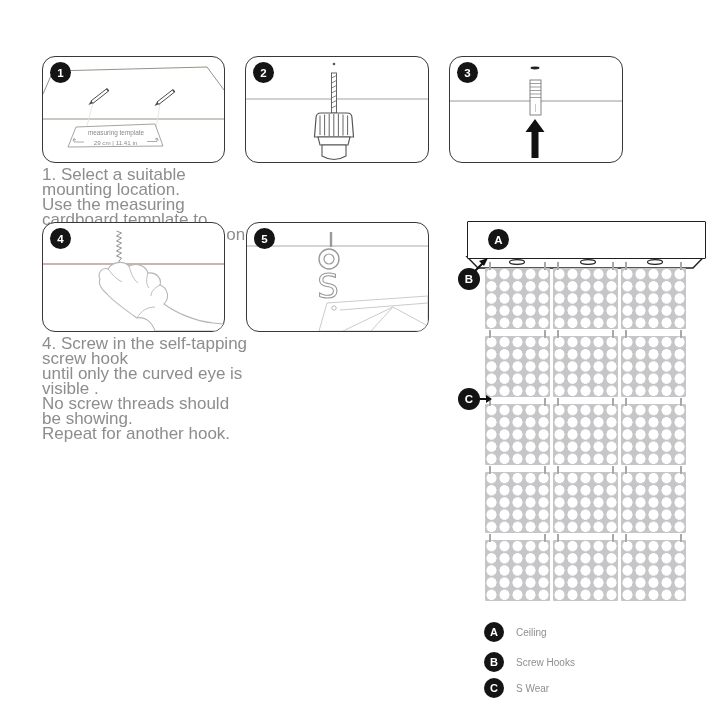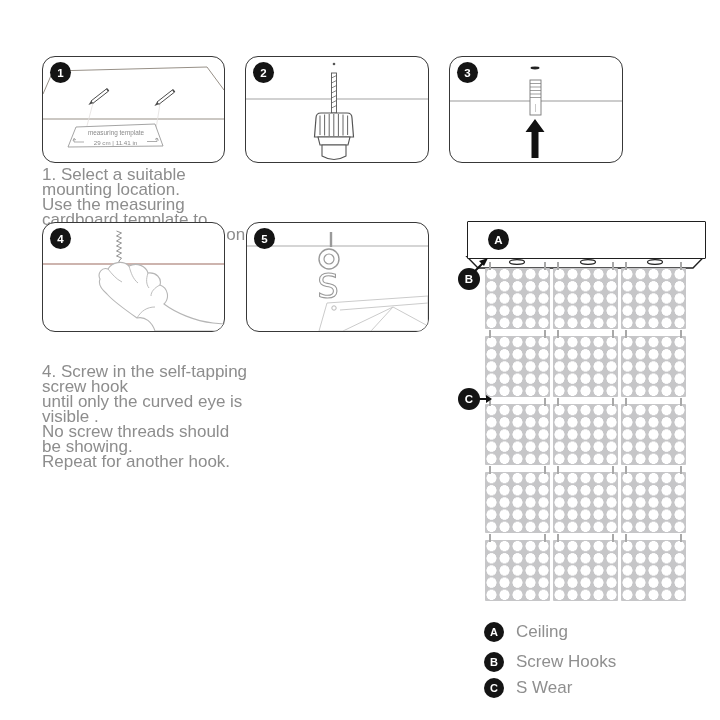--- a/index.html
+++ b/index.html
@@ -20,21 +20,21 @@
   .panel::before,.panel::after{content:"";position:absolute;top:-6px;width:2px;height:8px;background:#a9a9a9;}
   .panel::before{left:4px;}
   .panel::after{right:4px;}
   .diagram-badge{position:absolute;width:22px;height:22px;border-radius:50%;background:#141414;color:#fff;
                  display:flex;align-items:center;justify-content:center;font-size:11.5px;font-weight:bold;z-index:4;}
   .arrow-svg{position:absolute;z-index:4;}
   
   .legend-row{position:absolute;left:484px;display:flex;align-items:center;}
   .legend-badge{width:20px;height:20px;border-radius:50%;background:#141414;color:#fff;flex:0 0 auto;
                 display:flex;align-items:center;justify-content:center;font-size:11px;font-weight:bold;}
-  .legend-label{margin-left:12px;font-size:17px;color:#8f8f8f;}
+  .legend-label{margin-left:12px;font-size:10px;color:#8f8f8f;}
 </style>
 </head>
 <body>
 
 <div id="stage">
 
   <div class="card" style="left:42px;top:56px;width:181px;height:105px;">
     <svg width="181" height="105" viewBox="0 0 181 105">
       <g stroke="#979087" stroke-width="1" fill="none">
         <path d="M10,14 L164,10"></path>
@@ -145,21 +145,21 @@
           <path d="M65,46 C69,51 73,56 79,59"></path>
           <path d="M86,43 C88,50 90,56 95,60"></path>
           <path d="M105,50 C103,56 103,61 106,65"></path>
           <path d="M117,62 C111,65 108,69 108,73"></path>
           <path d="M94,95 C98,88 104,84 112,84"></path>
         </g>
       </g>
     </svg>
     <div class="badge">4</div>
   </div>
-  <div class="caption" style="left:42px;top:336px;width:210px;margin-top:28px;">4. Screw in the self-tapping screw hook
+  <div class="caption" style="left:42px;top:336px;width:210px;">4. Screw in the self-tapping screw hook
 until only the curved eye is visible .
 No screw threads should be showing.
 Repeat for another hook.</div>
 
   <div class="card" style="left:246px;top:222px;width:181px;height:108px;">
     <svg width="181" height="108" viewBox="0 0 181 108">
       <path d="M0,23 L181,23" stroke="#ababab" stroke-width="1" fill="none"></path>
 
       <g stroke="#9a9a9a" fill="#ffffff">
         <path d="M84,9 L84,24" stroke-width="2.4" fill="none"></path>

